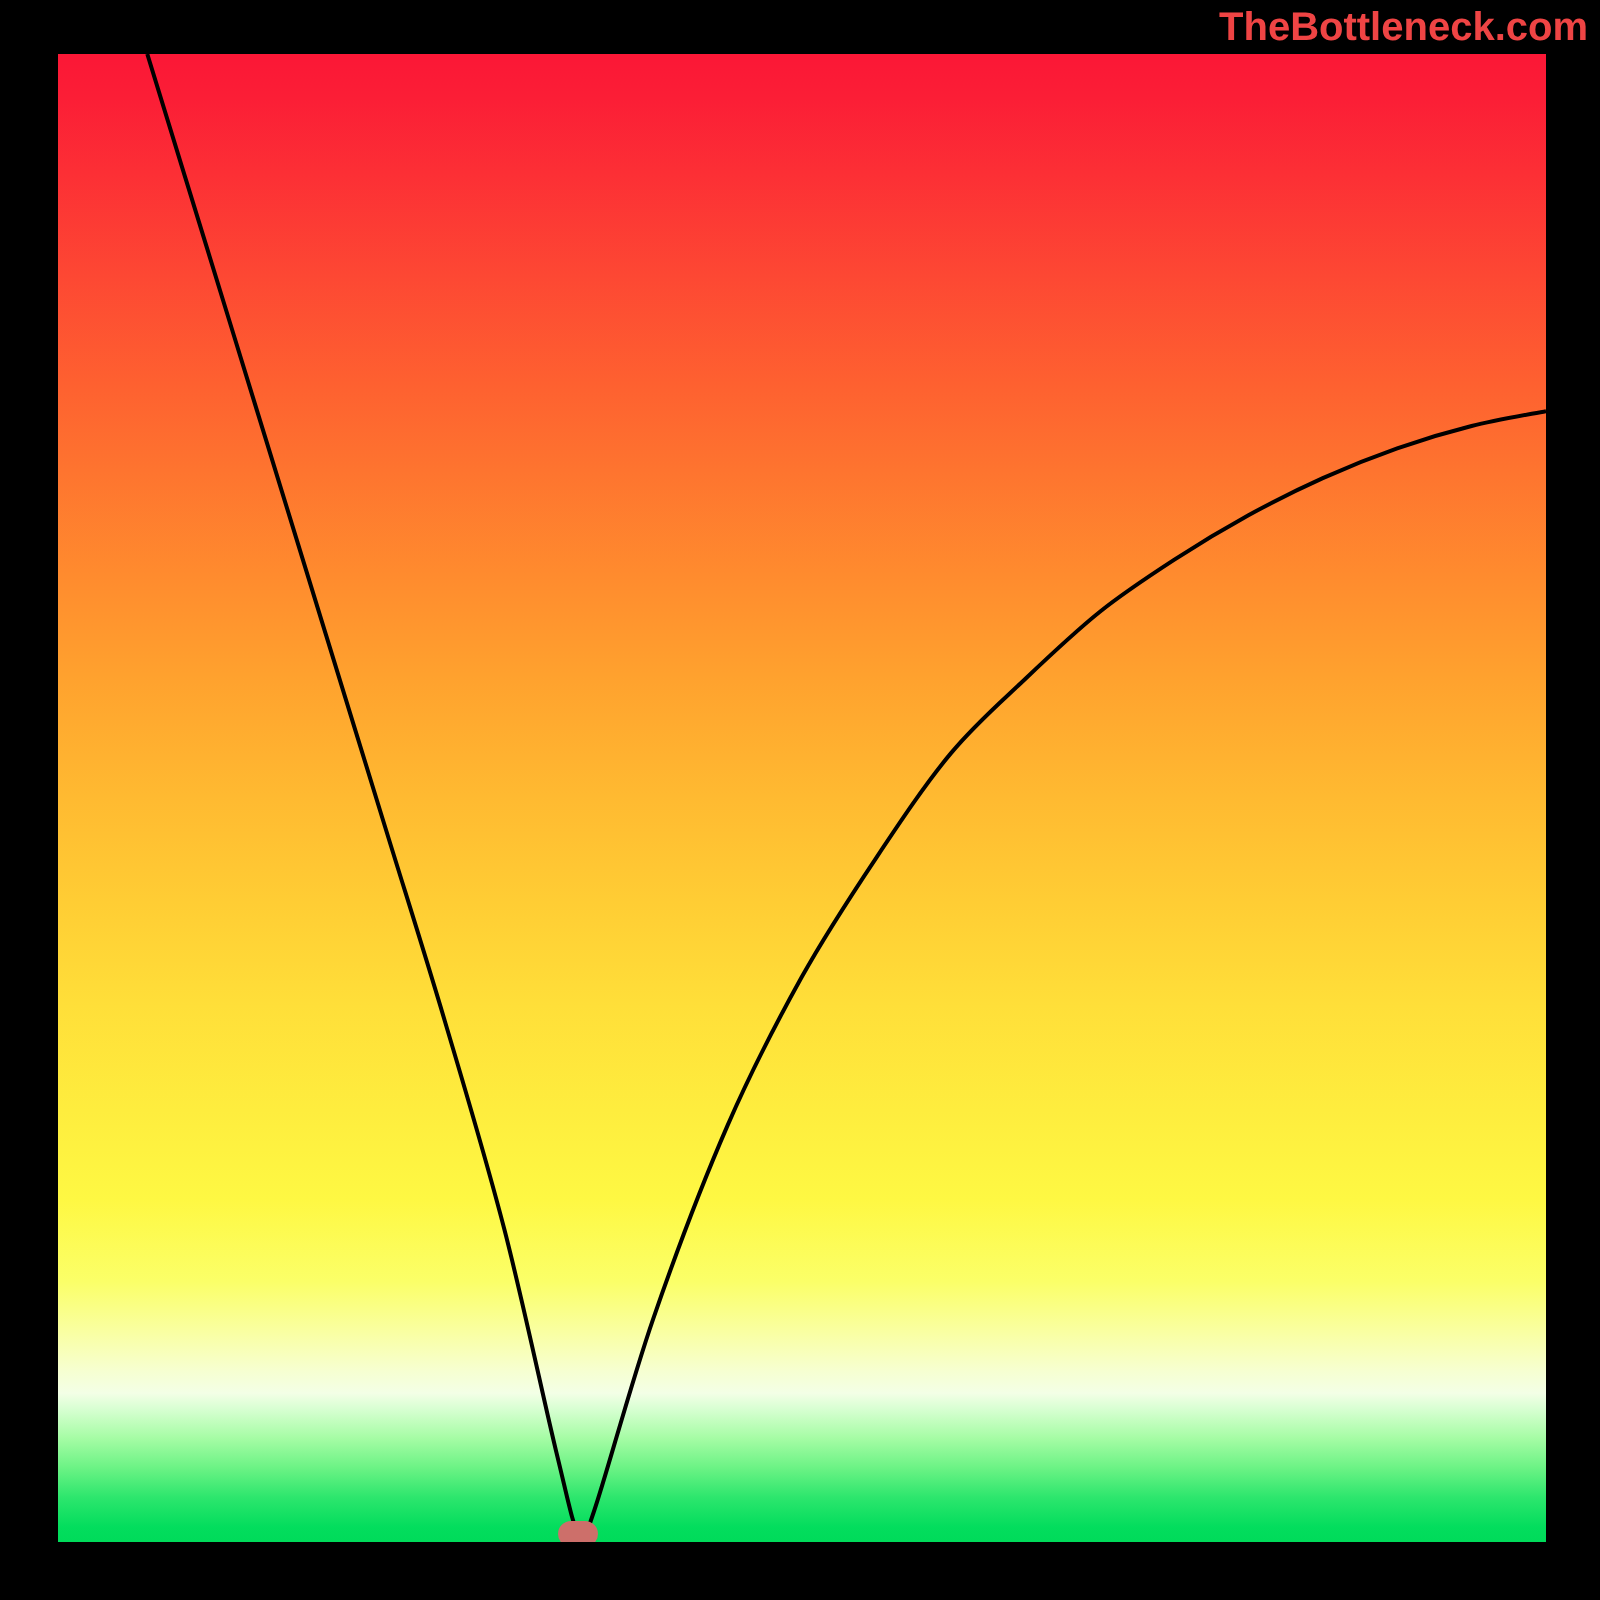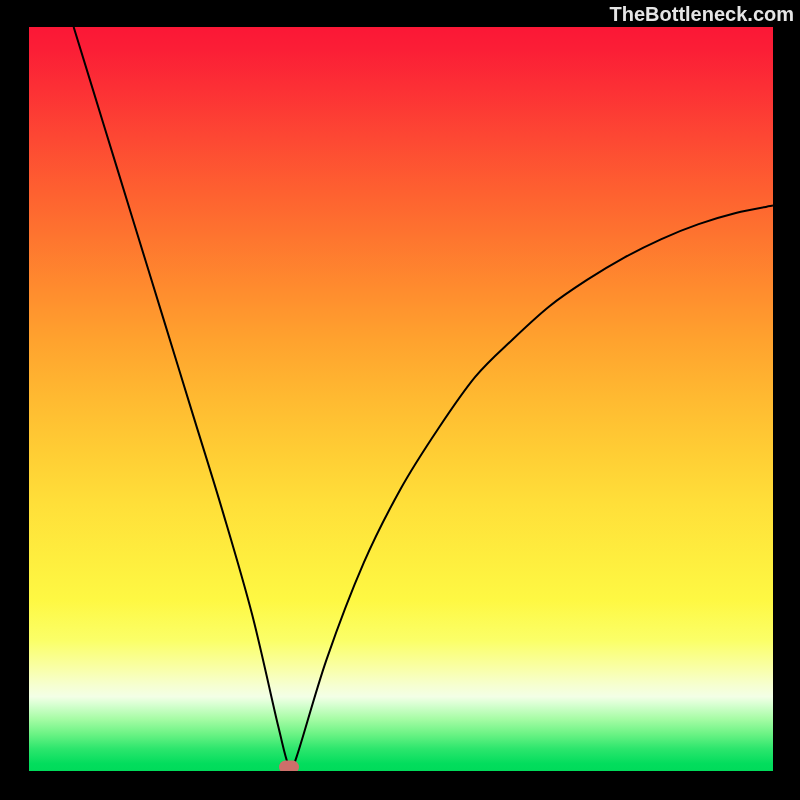--- a/index.html
+++ b/index.html
@@ -61,21 +61,21 @@
     background: #cd6f6a;
     transform: translate(-50%, -50%);
   }
   .watermark {
     position: absolute;
     top: 3px;
     right: 6px;
     font-family: Arial, Helvetica, sans-serif;
     font-size: 20px;
     font-weight: 600;
-    color: #e5e5e5;
+    color: #ef4444;
     letter-spacing: 0px;
   }
 </style>
 </head>
 <body>
 
 <div class="frame">
   <div class="plot-area">
     <div class="gradient"></div>
     <svg class="curve" viewBox="0 0 744 744" preserveAspectRatio="none">

